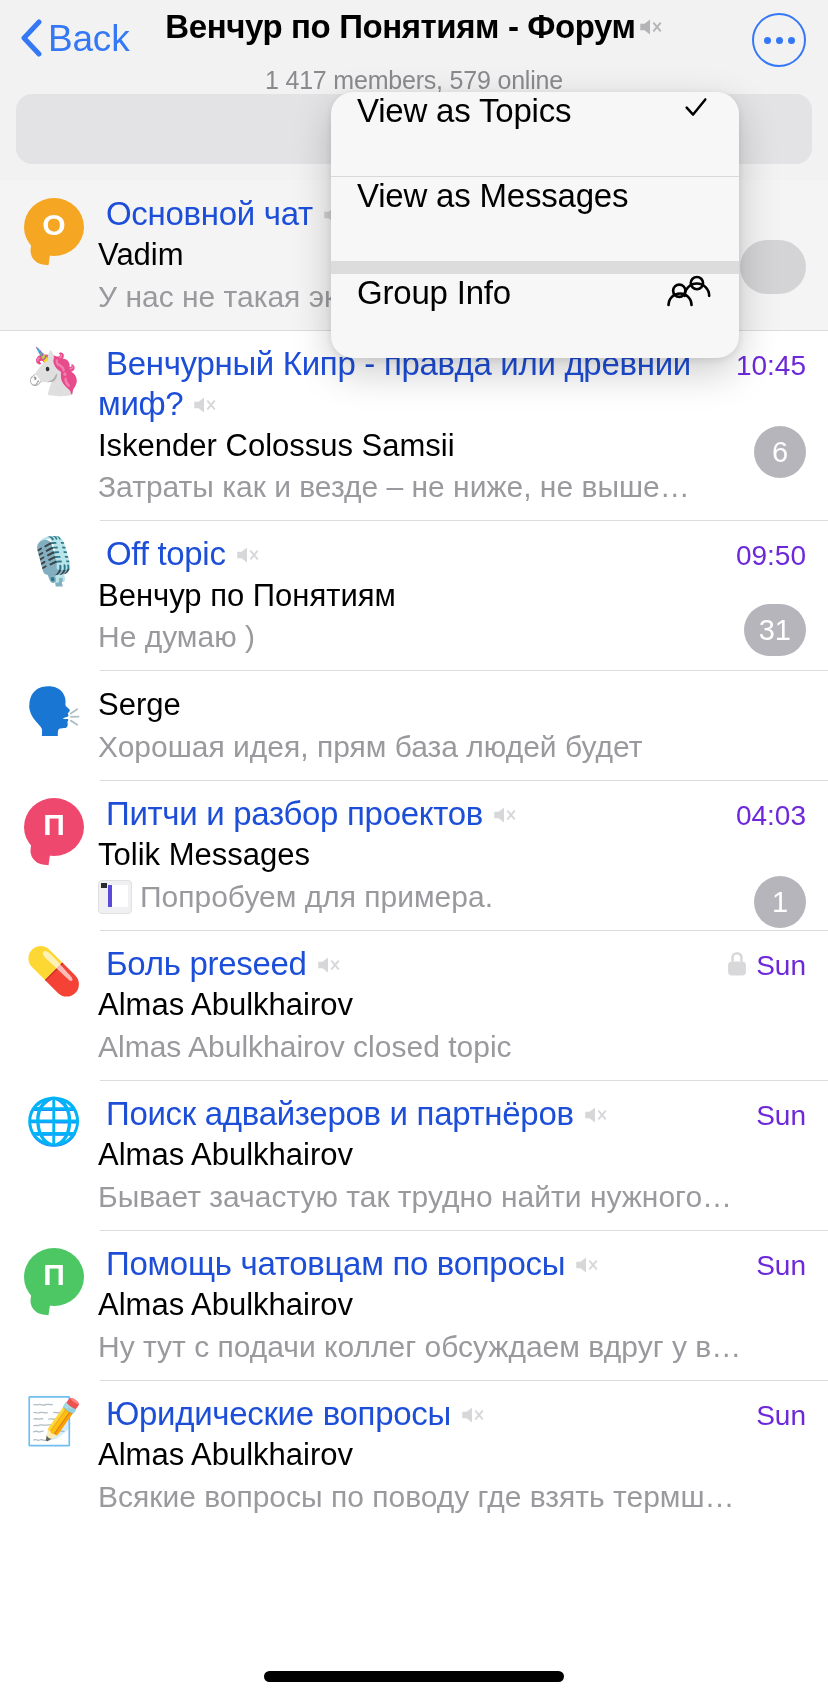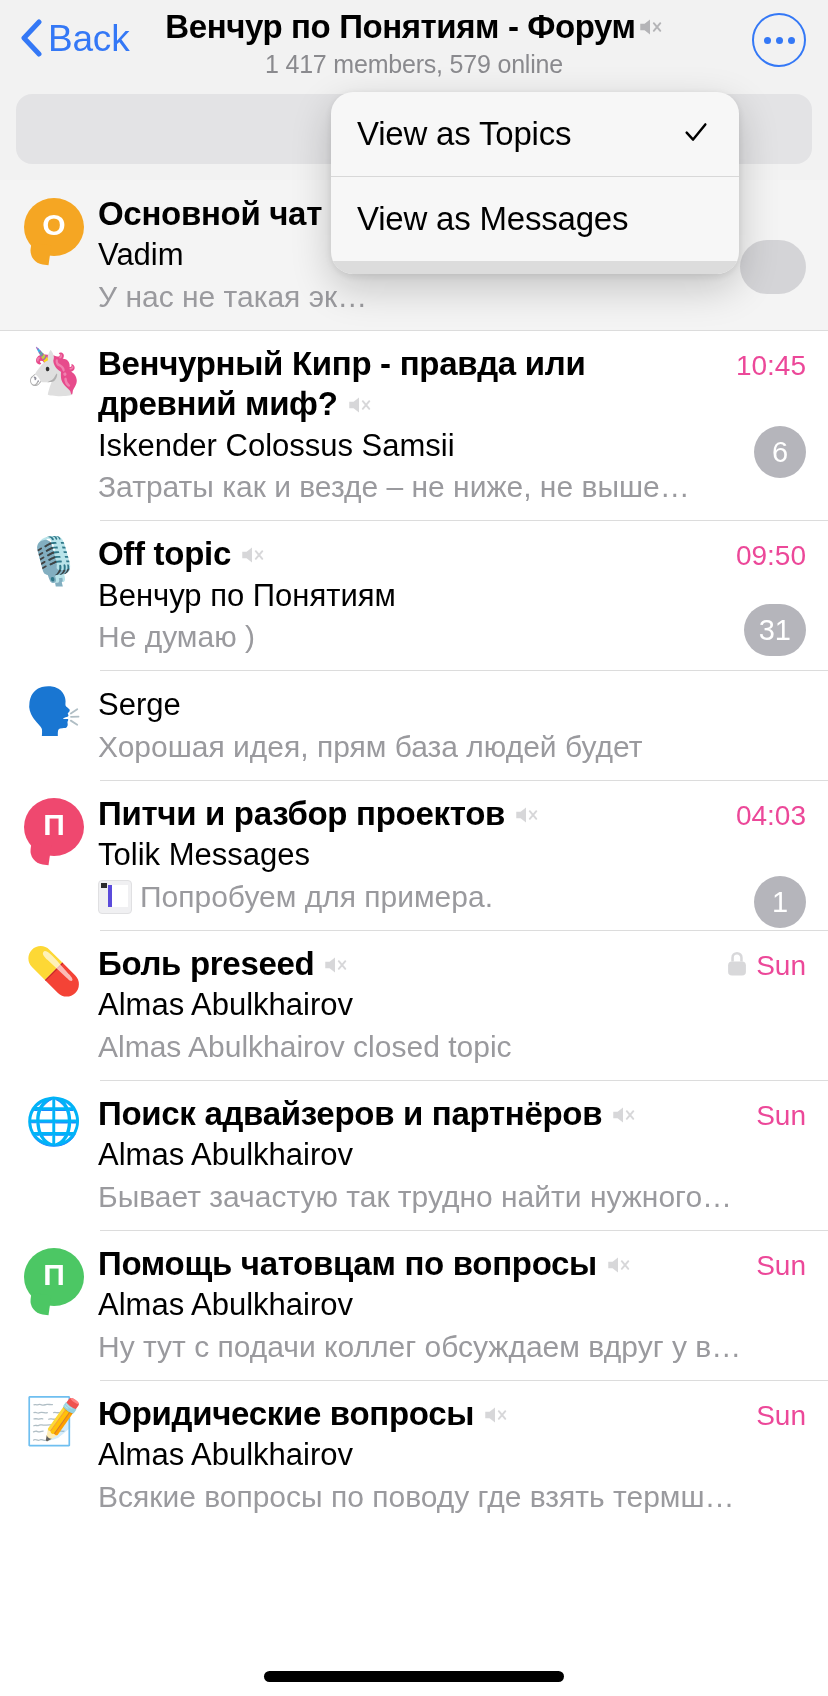--- a/index.html
+++ b/index.html
@@ -60,21 +60,21 @@
   .nav-title {
     font-size: 33px;
     font-weight: bold;
     color: #000;
     letter-spacing: -0.4px;
     line-height: 1.18;
   }
   .nav-sub {
     font-size: 25px;
     color: #8a8a8e;
-    margin-top: 3px;
+    margin-top: 19px;
     letter-spacing: -0.2px;
   }
   .more-btn {
     position: absolute;
     right: 22px; top: 13px;
     width: 54px; height: 54px;
     border: 2.5px solid #3478f6;
     border-radius: 50%;
     display: flex; align-items: center; justify-content: center;
     gap: 5px;
@@ -172,43 +172,44 @@
   .line1 {
     display: flex;
     align-items: flex-start;
   }
   .titlewrap {
     flex: 1 1 auto;
     min-width: 0;
   }
   .title {
     font-size: 33px;
-    font-weight: bold;
-    color: #000000;
+    font-weight: normal;
+    color: #1d4ed8;
     letter-spacing: -0.3px;
     line-height: 1.22;
     display: inline;
+    margin-left: 8px;
   }
   .mute-ico {
     display: inline-block;
     vertical-align: -3px;
     margin-left: 8px;
     opacity: .35;
   }
   .meta {
     flex: 0 0 auto;
     display: flex;
     align-items: center;
     gap: 7px;
     padding-left: 14px;
     padding-top: 6px;
   }
   .time {
     font-size: 28px;
-    color: #ec4899;
+    color: #6d28d9;
     white-space: nowrap;
   }
   .lock-ico { opacity: .45; }
   .author {
     font-size: 31px;
     color: #000;
     margin-top: 2px;
     line-height: 1.25;
     white-space: nowrap;
     overflow: hidden;
@@ -283,21 +284,20 @@
     width: 408px;
     background: #f7f7f7;
     border-radius: 22px;
     box-shadow: 0 14px 40px rgba(0,0,0,0.20), 0 2px 8px rgba(0,0,0,0.10);
     overflow: hidden;
     backdrop-filter: blur(18px);
   }
   .menu-item {
     height: 84px;
     display: flex;
-    align-items: center;
     padding: 0 26px;
     gap: 10px;
     cursor: pointer;
   }
   .menu-label {
     flex: 1 1 auto;
     font-size: 33px;
     color: #000;
     letter-spacing: -0.2px;
   }
@@ -563,16 +563,27 @@
         <svg width="34" height="28" viewBox="0 0 24 24">
           <path d="M4 12.5 L9.5 18.5 L20 5.5" fill="none" stroke="#000" stroke-width="2.1" stroke-linecap="round" stroke-linejoin="round"></path>
         </svg>
       </span>
     </div>
     <div class="menu-sep-thin"></div>
     <div class="menu-item">
       <span class="menu-label">View as Messages</span>
     </div>
     <div class="menu-sep-thick"></div>
+    <div class="menu-item">
+      <span class="menu-label">Group Info</span>
+      <span>
+        <svg width="46" height="36" viewBox="0 0 30 22">
+          <circle cx="19.5" cy="5.2" r="4" fill="none" stroke="#000" stroke-width="1.7"></circle>
+          <path d="M11.5 13.5a8 8 0 0 1 16 0" fill="none" stroke="#000" stroke-width="1.7" stroke-linecap="round"></path>
+          <circle cx="8" cy="10.2" r="4" fill="none" stroke="#000" stroke-width="1.7"></circle>
+          <path d="M1 19.5a7.5 7.5 0 0 1 15 0" fill="none" stroke="#000" stroke-width="1.7" stroke-linecap="round"></path>
+        </svg>
+      </span>
+    </div>
   </div>
 
   <div class="home-ind"></div>
 </div>
 
 </body></html>

